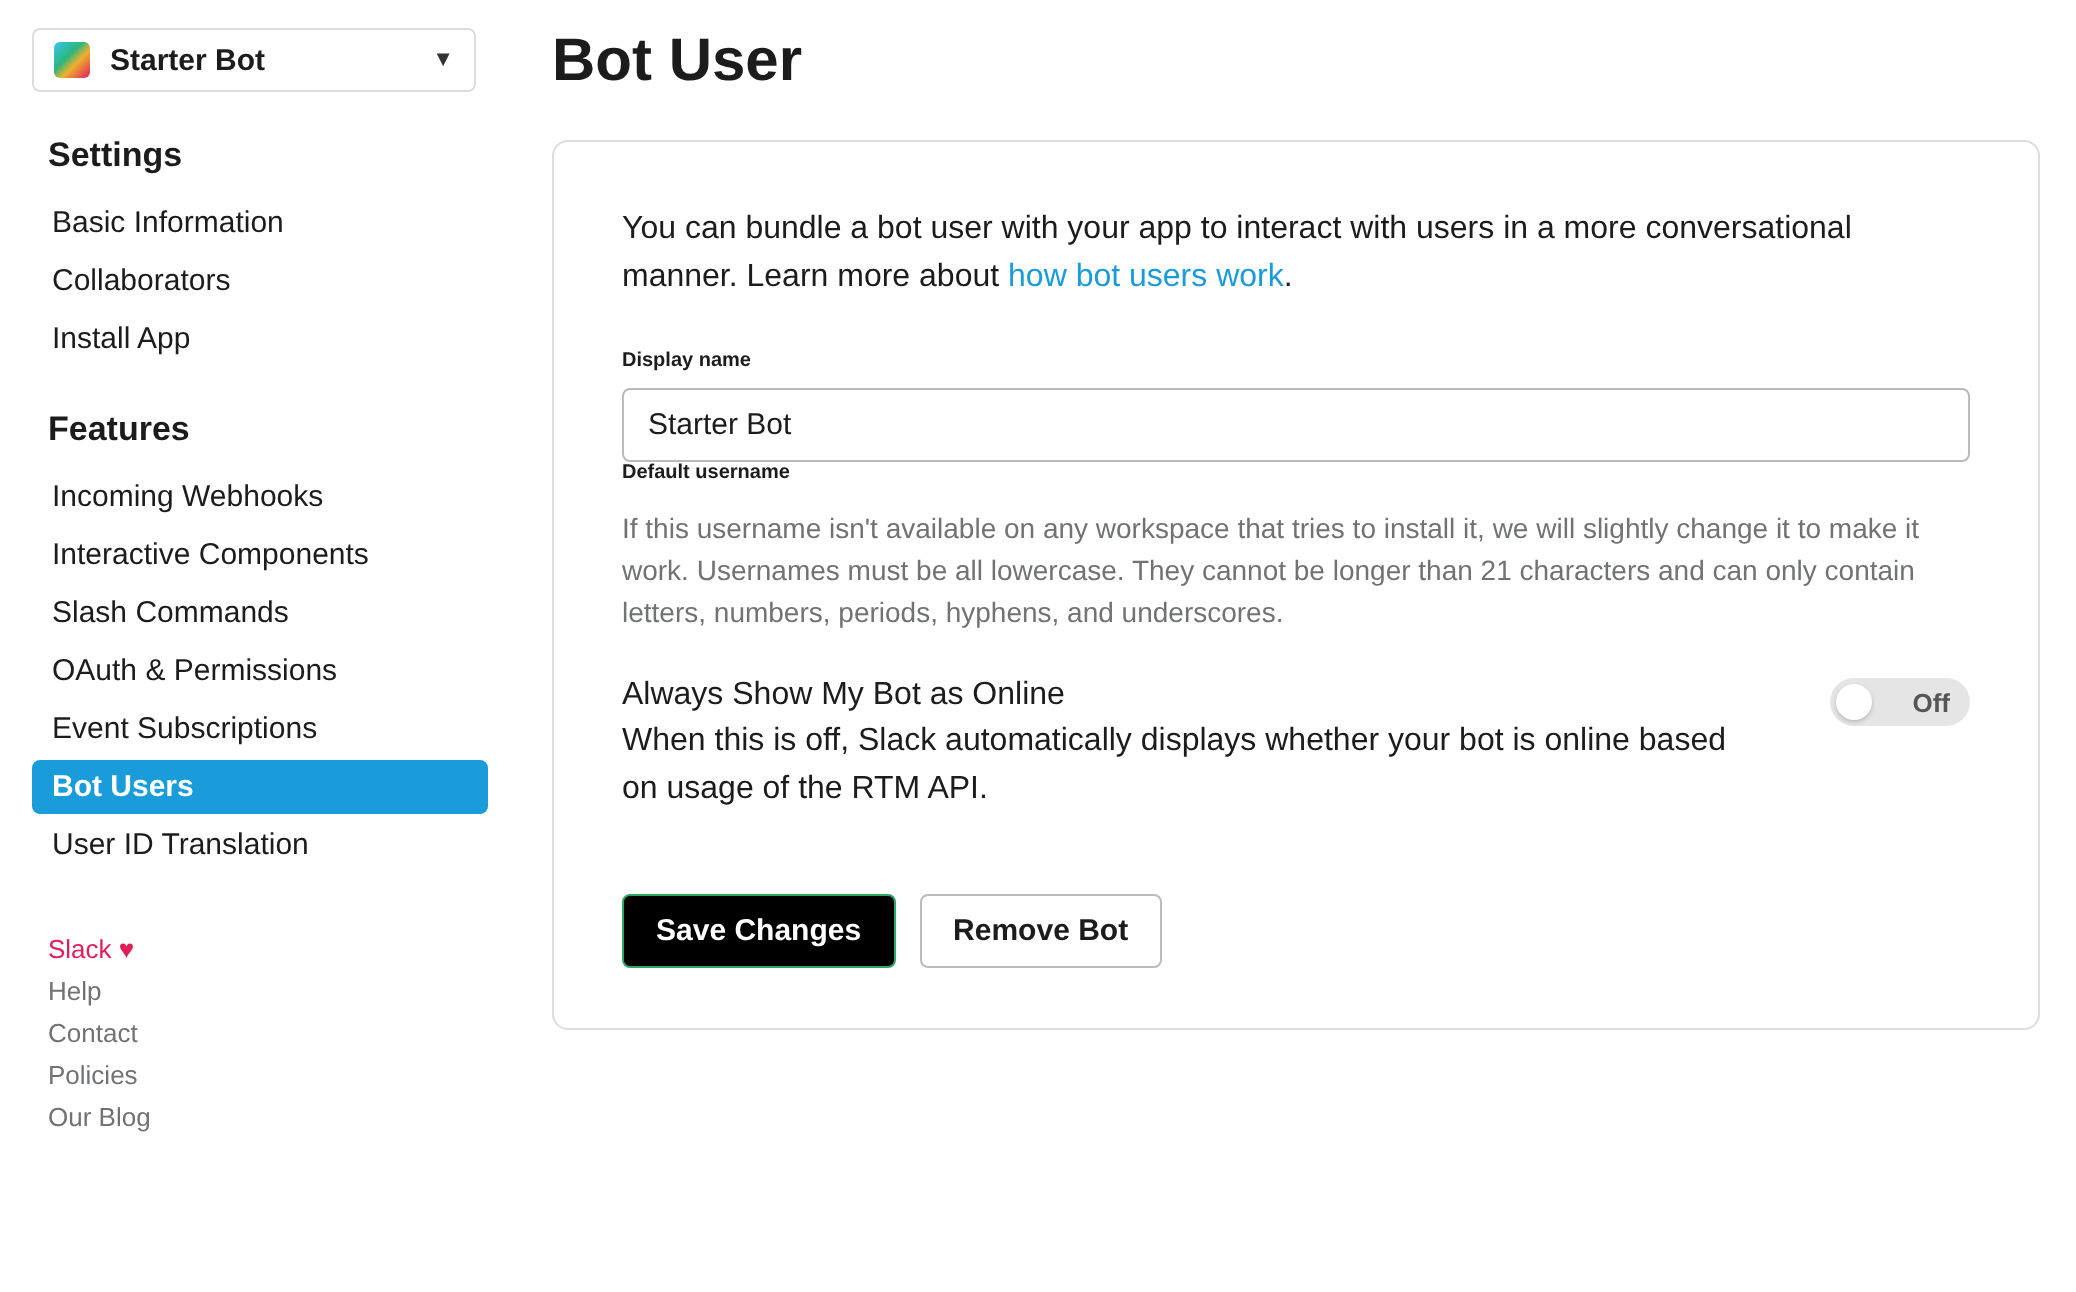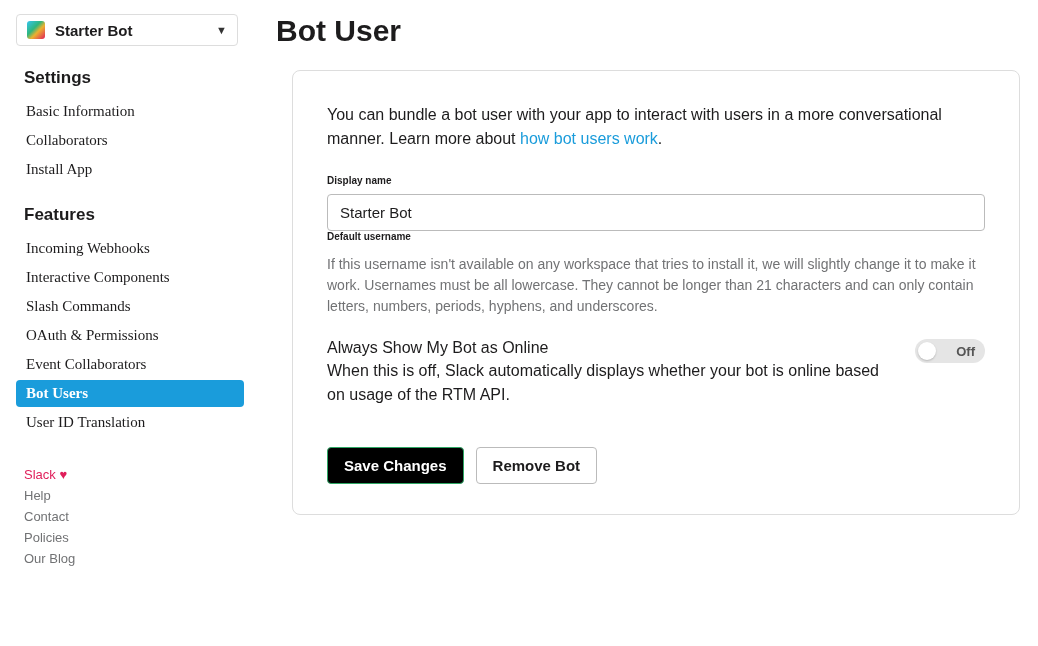--- a/index.html
+++ b/index.html
@@ -42,21 +42,20 @@
       margin: 22px 0 10px 8px;
     }
     .nav-list { list-style: none; }
     .nav-item {
       padding: 5px 10px;
       font-size: 15px;
       color: #1d1c1d;
       cursor: pointer;
       border-radius: 4px;
       margin-bottom: 2px;
-      font-family: Liberation Serif, serif;
     }
     .nav-item.active {
       background: #1a9cdb;
       color: #fff;
       font-weight: 600;
     }
     .footer-links {
       margin-top: 28px;
       padding-left: 8px;
     }
@@ -77,21 +76,20 @@
     .page-title {
       font-size: 30px;
       font-weight: 900;
       margin-bottom: 22px;
     }
     .panel {
       border: 1px solid #ddd;
       border-radius: 8px;
       padding: 32px 34px 30px;
       background: #fff;
-      margin-left: 16px;
     }
     .intro { font-size: 16px; line-height: 1.5; margin-bottom: 24px; }
     .intro a { color: #1a9cdb; text-decoration: none; }
 
     .field-label { font-weight: 700; font-size: 10px; margin-bottom: 8px; }
     .text-input {
       width: 100%;
       border: 1px solid #bbb;
       border-radius: 4px;
       padding: 9px 12px;
@@ -162,21 +160,21 @@
     <li class="nav-item">Collaborators</li>
     <li class="nav-item">Install App</li>
   </ul>
 
   <div class="section-heading">Features</div>
   <ul class="nav-list">
     <li class="nav-item">Incoming Webhooks</li>
     <li class="nav-item">Interactive Components</li>
     <li class="nav-item">Slash Commands</li>
     <li class="nav-item">OAuth &amp; Permissions</li>
-    <li class="nav-item">Event Collaborators</li>
+    <li class="nav-item">Event Subscriptions</li>
     <li class="nav-item active">Bot Users</li>
     <li class="nav-item">User ID Translation</li>
   </ul>
 
   <div class="footer-links">
     <span class="footer-link brand">
       <span>Slack</span>
       <span class="heart">♥</span>
     </span>
     <span class="footer-link">Help</span>

